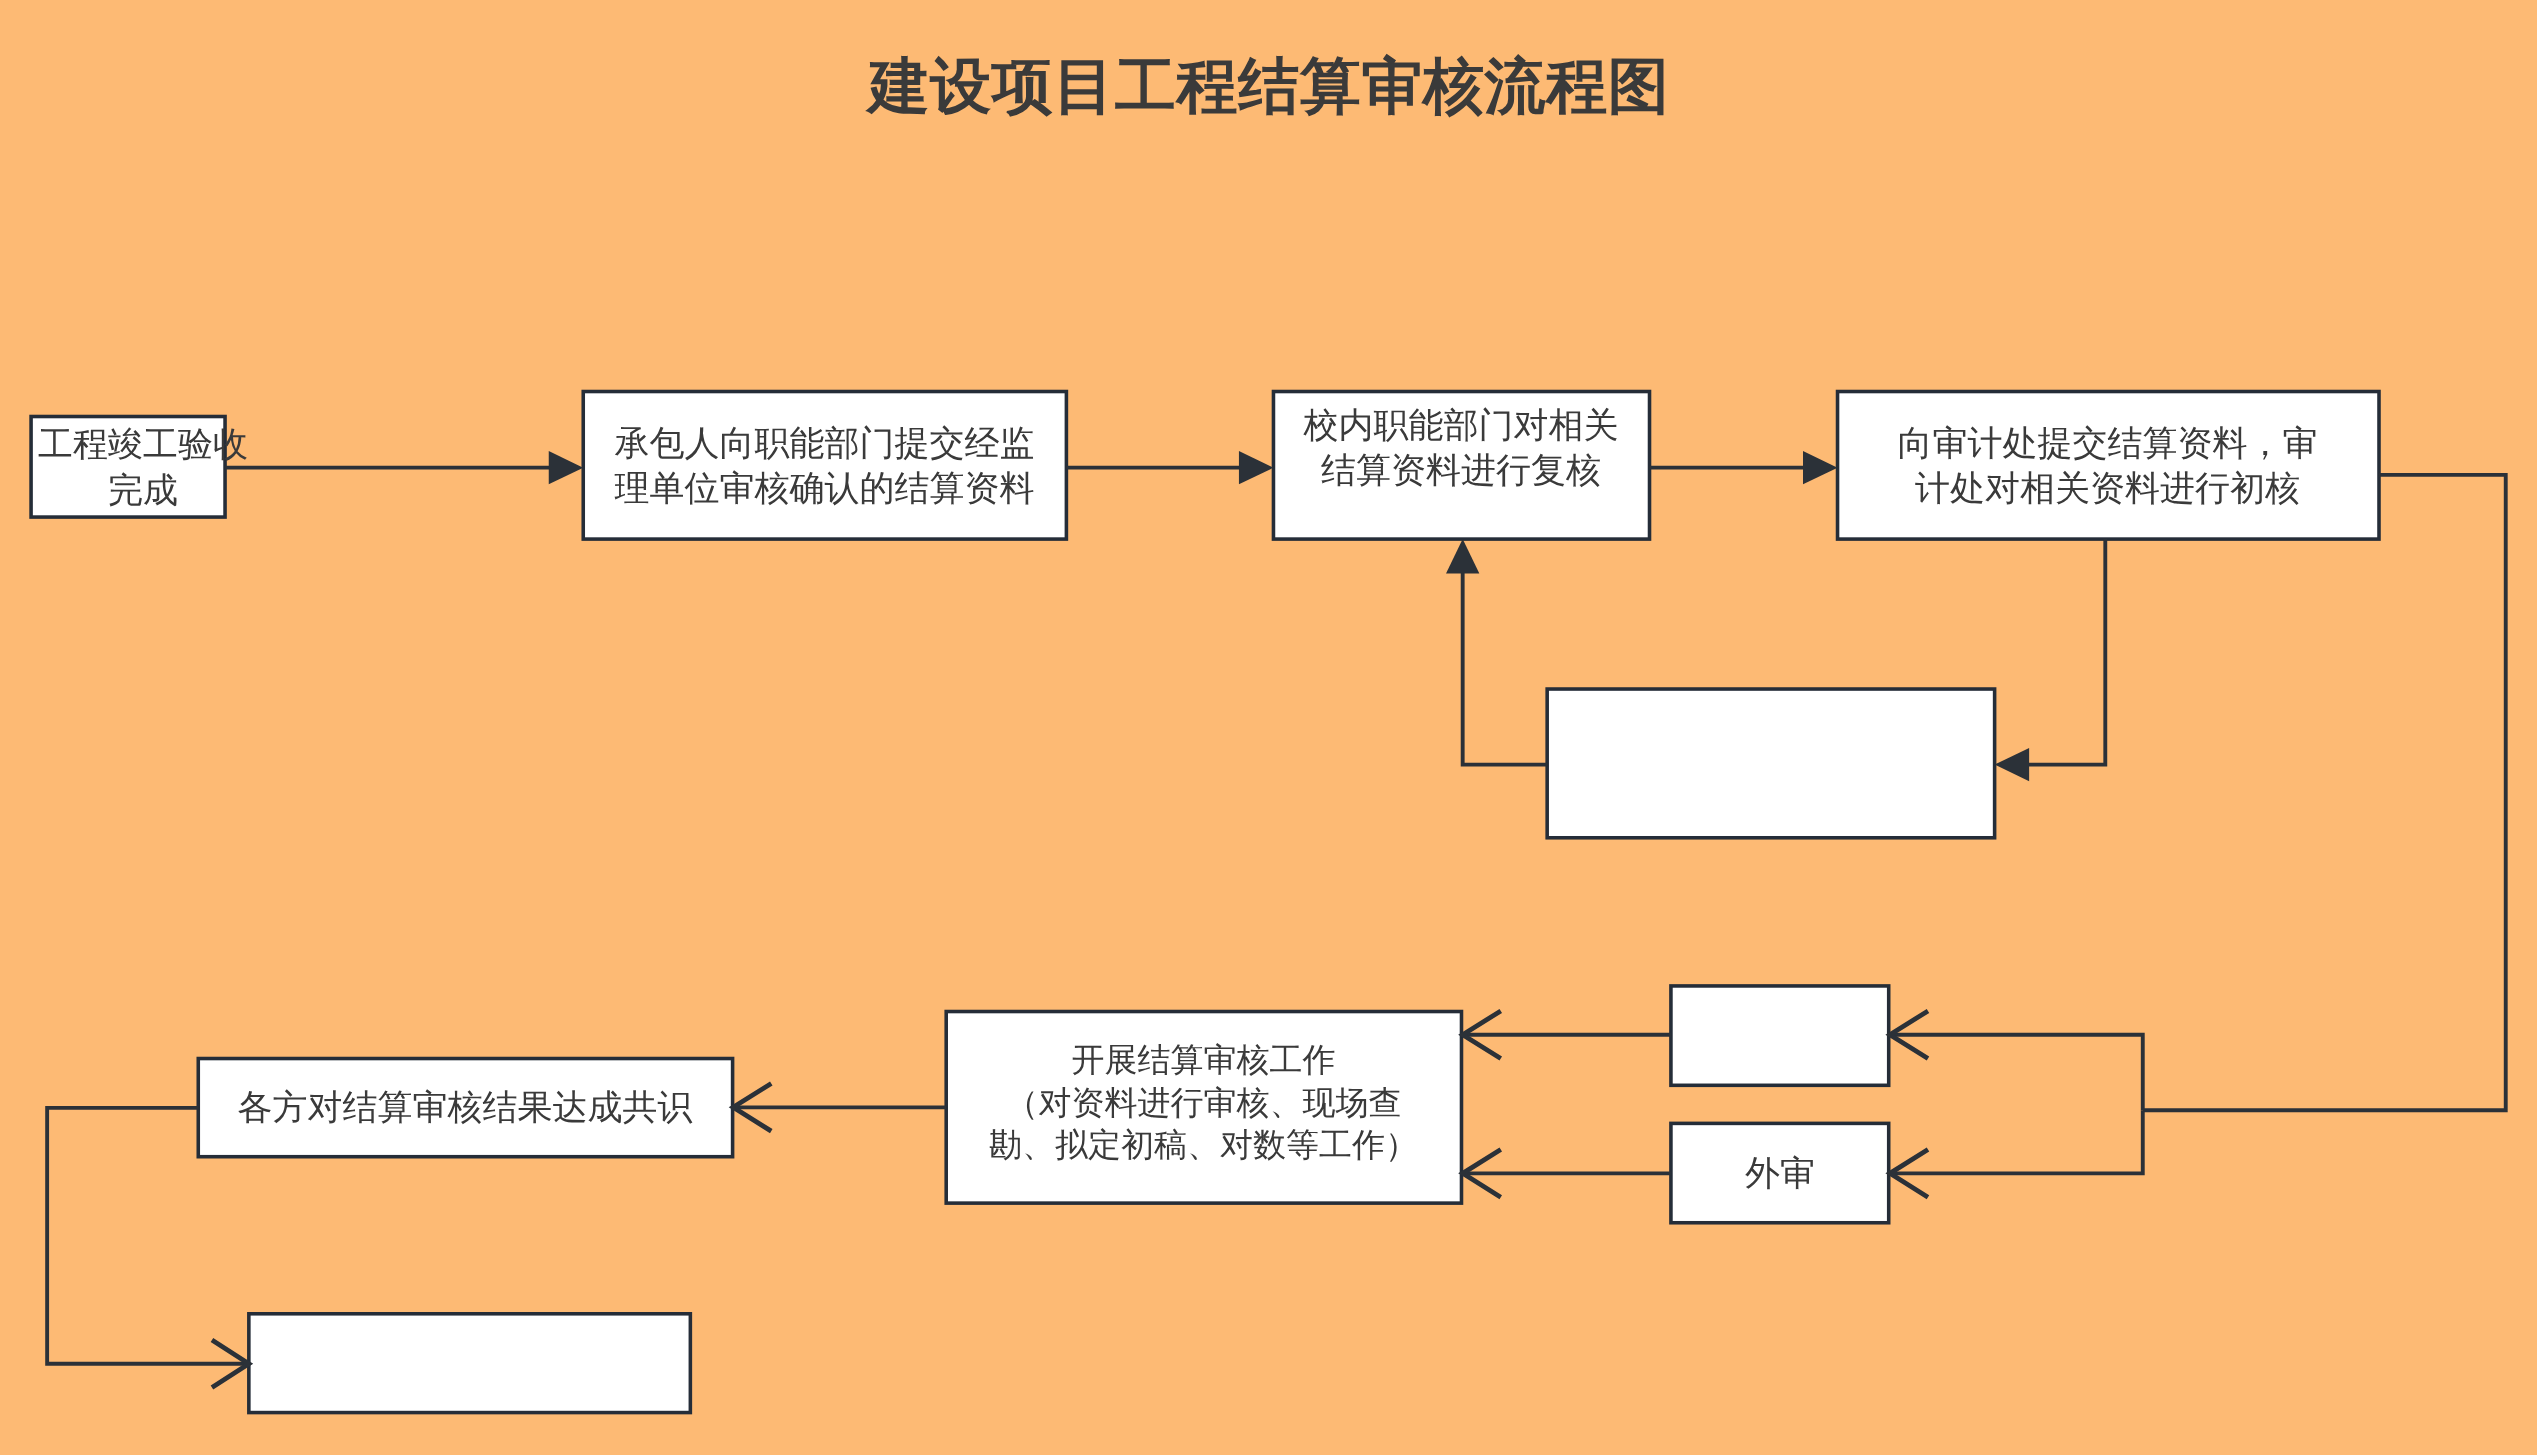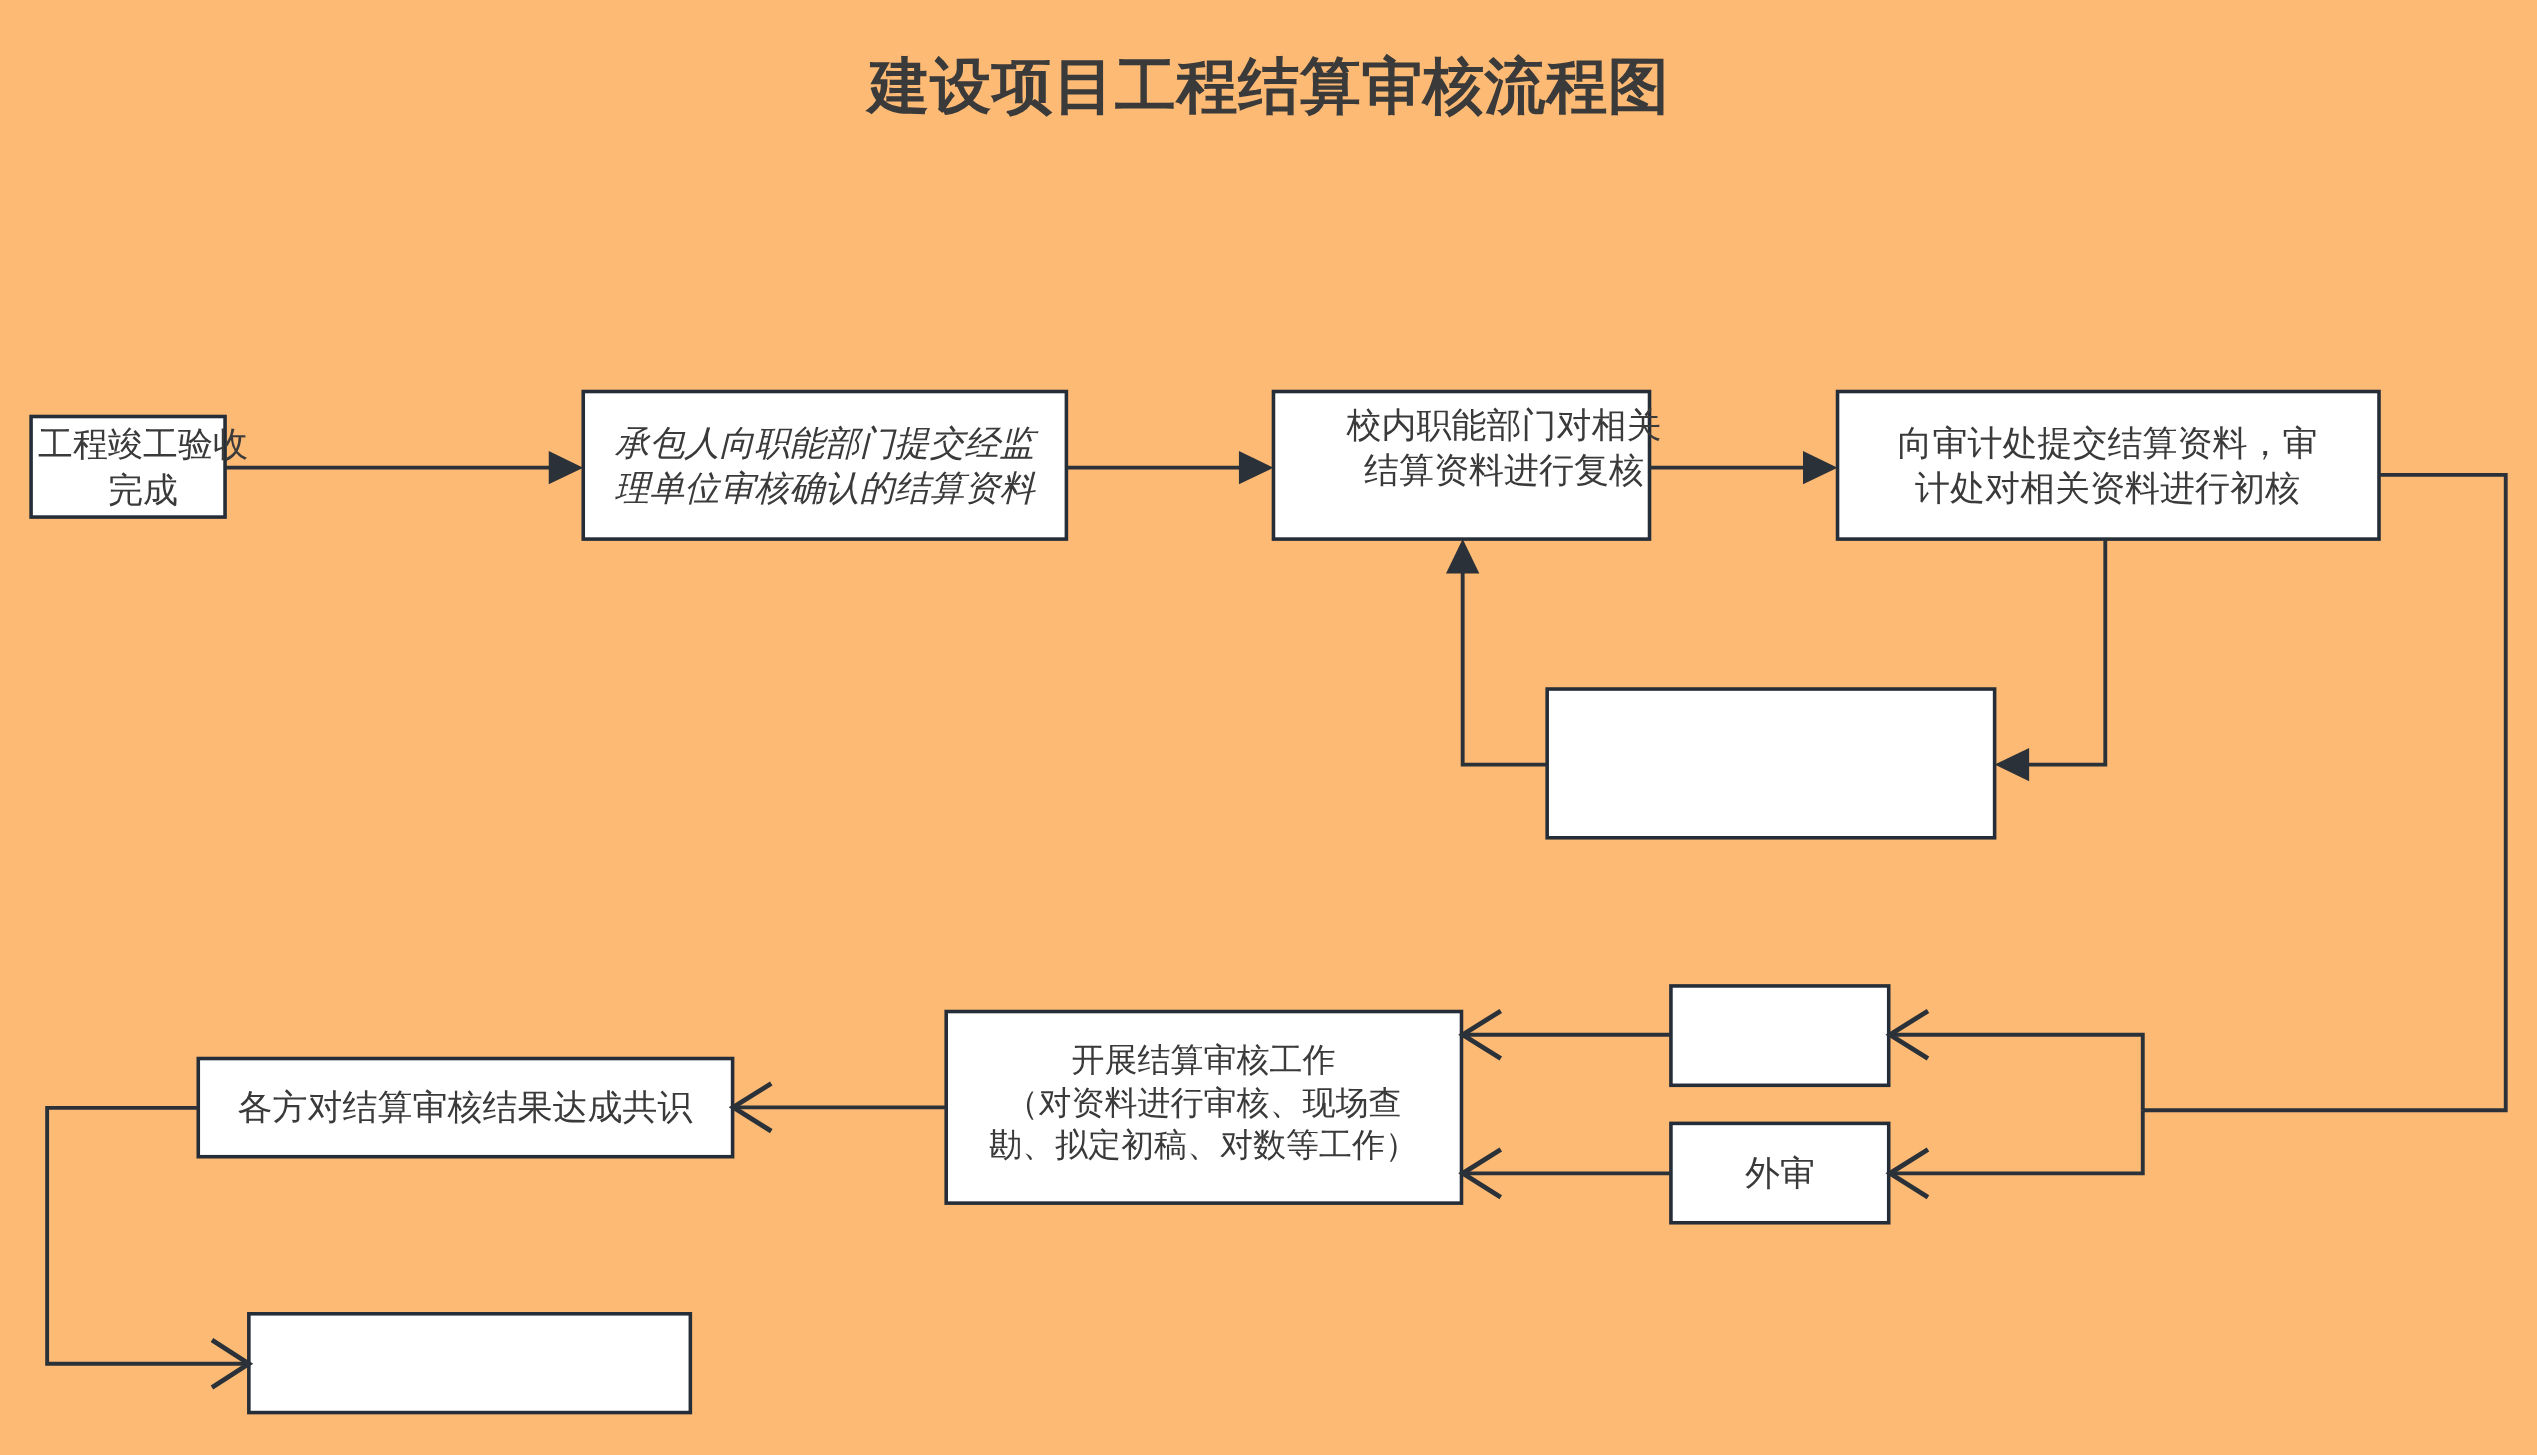--- a/index.html
+++ b/index.html
@@ -128,23 +128,23 @@
 
     <path class="edge-line" d="M 1590 1861 L 1236 1861"></path>
     <polyline class="arrow-open" points="1296,1821 1232,1861 1296,1901"></polyline>
 
     <path class="edge-line" d="M 333 1862 L 79 1862 L 79 2292 L 412 2292"></path>
     <polyline class="arrow-open" points="356,2252 418,2292 356,2332"></polyline>
 
   </svg>
 
   <div class="node-label" style="left:31px;top:416px;width:224px;height:101px;">工程竣工验收完成</div>
-  <div class="node-label" style="left:583px;top:391px;width:483px;height:148px;font-style:italic;">承包人向职能部门提交经监
+  <div class="node-label" style="left:583px;top:391px;width:483px;height:148px;">承包人向职能部门提交经监
 理单位审核确认的结算资料</div>
-  <div class="node-label" style="left:1316px;top:391px;width:376px;height:112px;">校内职能部门对相关
+  <div class="node-label" style="left:1273px;top:391px;width:376px;height:112px;">校内职能部门对相关
 结算资料进行复核</div>
   <div class="node-label" style="left:1837px;top:391px;width:541px;height:148px;">向审计处提交结算资料，审
 计处对相关资料进行初核</div>
   <div class="node-label" style="left:946px;top:1011px;width:515px;height:184px;font-size:33px;">开展结算审核工作
 （对资料进行审核、现场查
 勘、拟定初稿、对数等工作）</div>
   <div class="node-label" style="left:1671px;top:1123px;width:218px;height:99px;">外审</div>
   <div class="node-label" style="left:198px;top:1058px;width:534px;height:98px;">各方对结算审核结果达成共识</div>
 
 </div>

